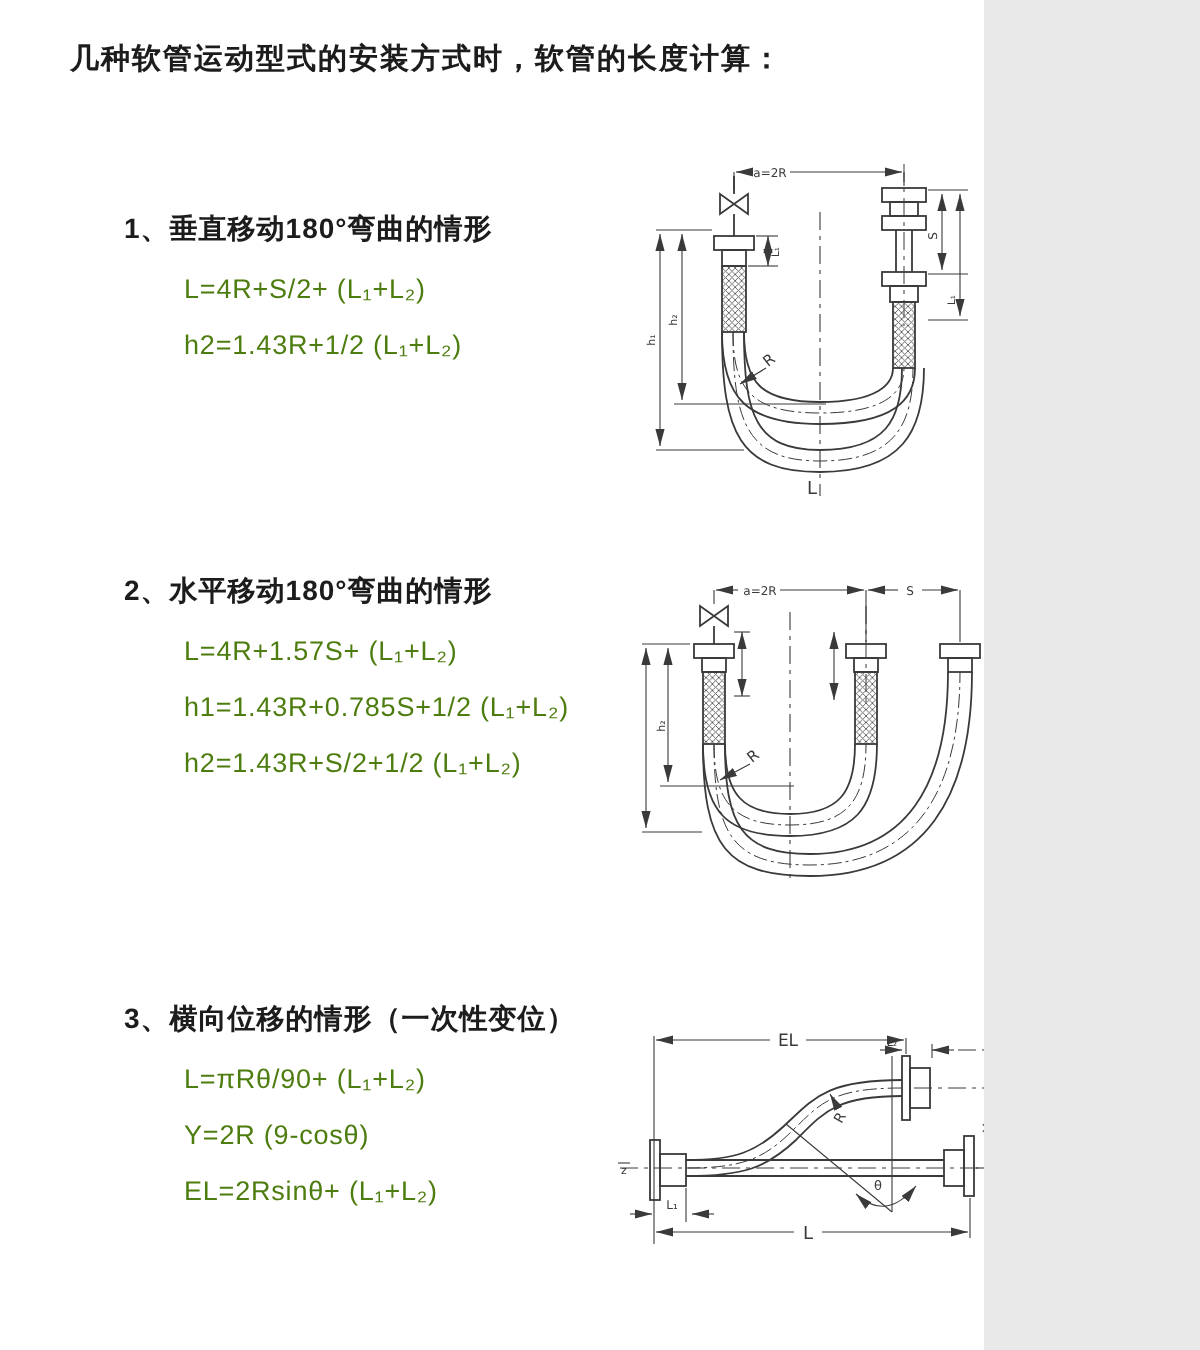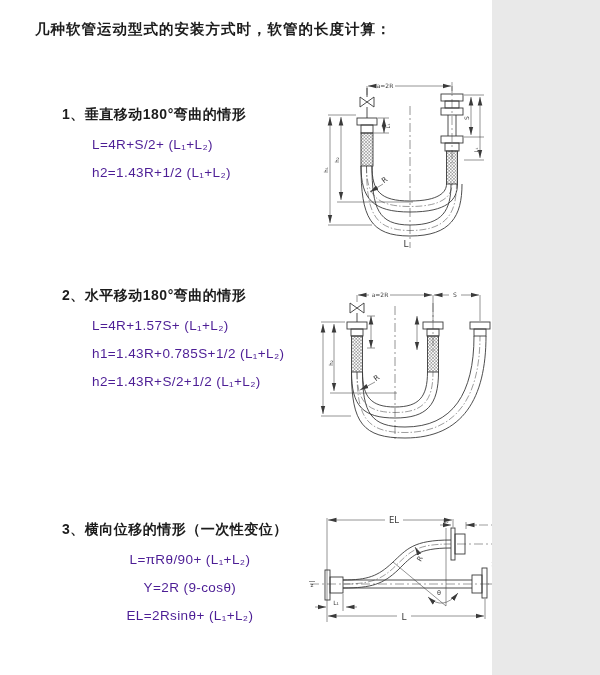--- a/index.html
+++ b/index.html
@@ -8,26 +8,26 @@
     font-family:"Liberation Sans","DejaVu Sans",sans-serif;color:#1c1c1c;
   }
   .title{
     position:absolute;left:35px;top:20px;font-size:14.5px;font-weight:bold;
     letter-spacing:1px;white-space:nowrap;
   }
   .sec{position:absolute;left:45px;margin-left:17px;}
   .sec .heading{font-size:14px;font-weight:bold;letter-spacing:0.5px;white-space:nowrap;}
   .sec .formula{
     margin-left:30px;margin-top:13px;font-size:13.5px;letter-spacing:0.4px;
-    white-space:nowrap;color:#4c1d95;
+    white-space:nowrap;color:#4d7c0f;
   }
   .sec .formula:first-of-type{margin-top:14px;}
   #sec1{top:106px;}
   #sec2{top:287px;}
-  #sec3{top:521px;text-align:center;}
+  #sec3{top:501px;}
   svg.diag{position:absolute;}
   svg.diag text{fill:#3a3a3a;font-family:"DejaVu Sans",sans-serif;}
 </style>
 </head>
 <body>
 
 <div class="canvas">
 
   <div class="title">几种软管运动型式的安装方式时，软管的长度计算：</div>
 

